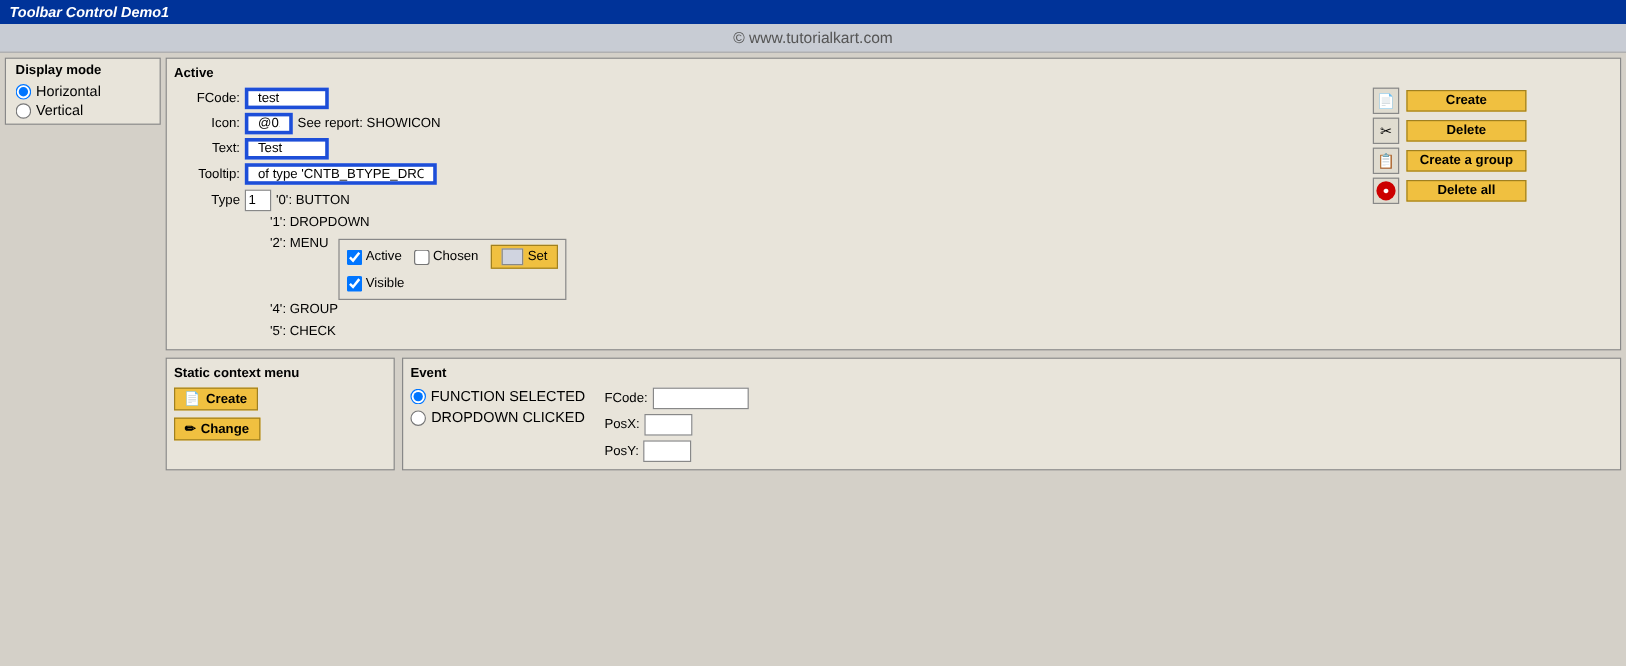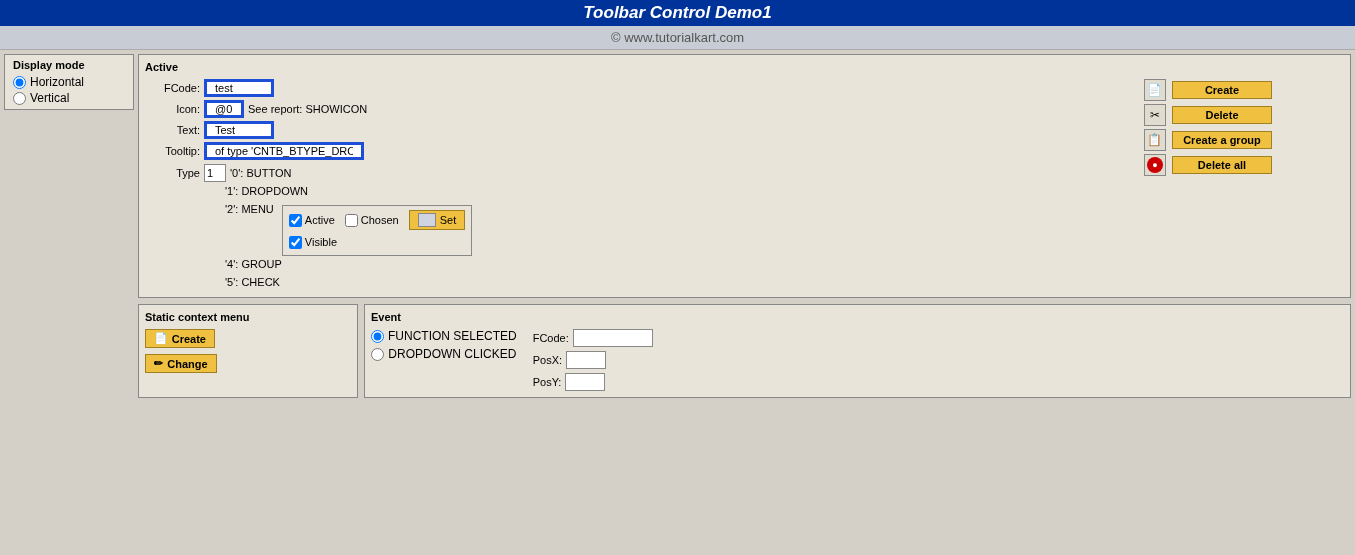--- a/index.html
+++ b/index.html
@@ -6,24 +6,23 @@
     body {
       font-family: Arial, sans-serif;
       font-size: 12px;
       background: #d4d0c8;
       color: #000;
     }
     .title-bar {
       background: #003399;
       color: #fff;
       font-weight: bold;
-      font-size: 17px;
+      font-size: 12px;
       padding: 3px 8px;
       font-style: italic;
-      text-align: center;
     }
     .watermark-bar {
       background: #c8ccd4;
       text-align: center;
       padding: 4px;
       color: #555;
       font-size: 13px;
       border-bottom: 1px solid #aaa;
     }
     .main-content {
@@ -189,21 +188,21 @@
       gap: 4px;
     }
     .bottom-row {
       display: flex;
       gap: 6px;
     }
     .static-context-box {
       border: 1px solid #888;
       background: #e8e4da;
       padding: 6px;
-      width: 220px;
+      width: 191px;
     }
     .event-box {
       border: 1px solid #888;
       background: #e8e4da;
       padding: 6px;
       flex: 1;
     }
     .context-btn {
       display: flex;
       align-items: center;

